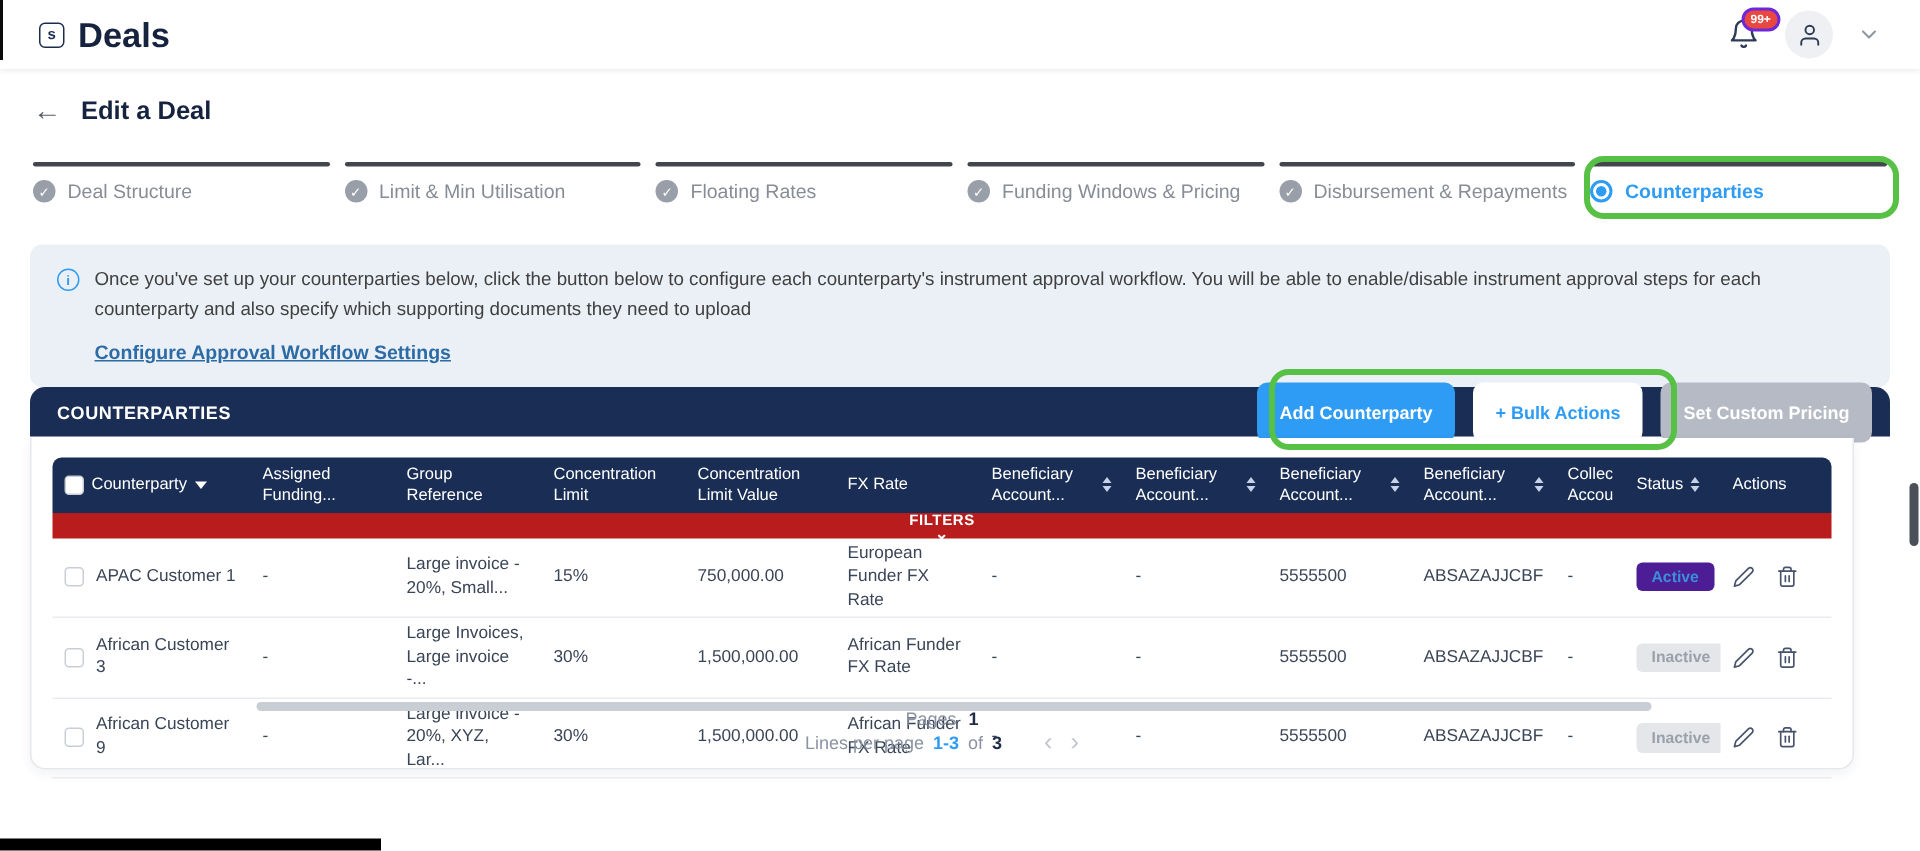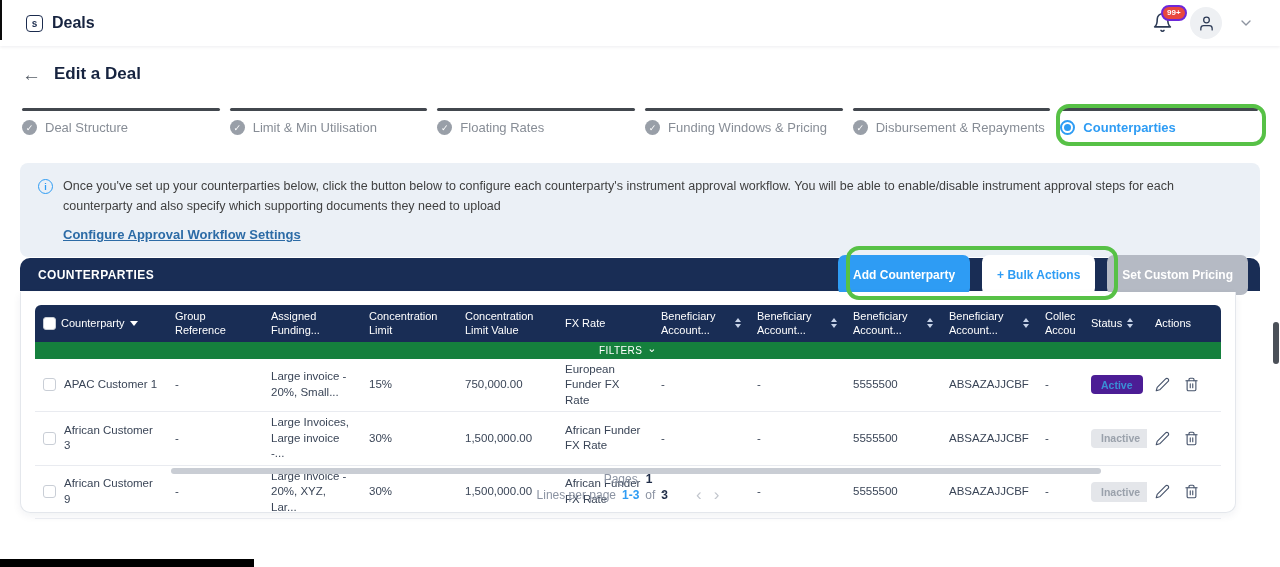--- a/index.html
+++ b/index.html
@@ -5,21 +5,21 @@
   * { box-sizing: border-box; }
   body {
     width: 1280px; height: 567px; margin: 0; position: relative;
     font-family: "Liberation Sans", sans-serif; background: #fff; overflow: hidden;
   }
   
   .topbar { position:absolute; top:0; left:0; width:1280px; height:46px; background:#fff;
     box-shadow:0 1px 3px rgba(20,30,60,.08); display:flex; align-items:center; padding:0 26px; z-index:5;}
   .logo { width:17px; height:17px; border:1.6px solid #1c2c4e; border-radius:4px; color:#1c2c4e;
     font-size:10px; font-weight:700; display:flex; align-items:center; justify-content:center; margin-right:9px;}
-  .app-title { font-size:16px; color:#16233f; margin:0; font-weight:700;}
+  .app-title { font-size:23px; color:#16233f; margin:0; font-weight:700;}
   .topbar-right { margin-left:auto; display:flex; align-items:center; gap:16px;}
   .bell-wrap { position:relative; width:22px; height:22px; color:#2c3a55; cursor:pointer;}
   .nbadge { position:absolute; top:-7px; left:9px; background:#e8483f; color:#fff; font-size:8px;
     font-weight:700; padding:2px 4px; border-radius:8px; border:2px solid #6d28d9; line-height:1;}
   .avatar { width:32px; height:32px; border-radius:50%; background:#eef0f3; display:flex;
     align-items:center; justify-content:center; color:#2c3a55; cursor:pointer;}
   .chev { color:#8d94a0; cursor:pointer; display:flex;}
   
   .page-head { position:absolute; top:64px; left:22px; display:flex; align-items:center; gap:13px;}
   .back { font-size:19px; color:#555c66; cursor:pointer; line-height:1;}
@@ -62,22 +62,22 @@
   .th { padding:4px 8px; font-size:11px; line-height:1.3; display:flex; align-items:center; gap:5px;
     min-height:34px; overflow:hidden;}
   .th-label { overflow:hidden;}
   .caret { width:0; height:0; border-left:4px solid transparent; border-right:4px solid transparent;
     border-top:5px solid #fff; flex:0 0 auto;}
   .sort { display:flex; flex-direction:column; gap:2px; flex:0 0 auto;}
   .s-up { width:0; height:0; border-left:3.5px solid transparent; border-right:3.5px solid transparent;
     border-bottom:4px solid #c6d2e8; display:block;}
   .s-dn { width:0; height:0; border-left:3.5px solid transparent; border-right:3.5px solid transparent;
     border-top:4px solid #c6d2e8; display:block;}
-  .filters { height:17px; background:#15803d; color:#fff; font-size:10px; font-weight:400; letter-spacing:.4px;
-    display:flex; align-items:center; justify-content:center; gap:5px; cursor:pointer;}
+  .filters { height:17px; background:#b91c1c; color:#fff; font-size:10px; font-weight:700; letter-spacing:.4px;
+    display:flex; align-items:center; justify-content:center; gap:5px; cursor:pointer;flex-direction:column;}
   .f-caret { font-size:11px; line-height:.4; margin-top:-4px;}
   .tr { border-bottom:1px solid #e9ebf0; min-height:35px;}
   .td { padding:3px 8px; font-size:11.5px; color:#3a4557; display:flex; align-items:center; gap:8px;
     overflow:hidden; line-height:1.35;}
   .cb { width:13px; height:13px; border:1.5px solid #c9ced6; border-radius:3px; background:#fff;
     flex:0 0 13px; cursor:pointer;}
   .status-badge { padding:2.5px 10px; border-radius:4px; font-size:10.5px; font-weight:600; white-space:nowrap;}
   .status-badge.active { background:#4c1d95; color:#3a8fd6;}
   .status-badge.inactive { background:#e4e6ea; color:#9aa1ab;}
   .td.actions { gap:14px;}
@@ -191,24 +191,24 @@
 </section>
 
 <section class="card">
   <div class="thead">
       <div class="th">
         <span class="cb"></span>
         <span class="th-label">Counterparty</span>
         <span class="caret"></span>
       </div>
       <div class="th">
+        <span class="th-label">Assigned Funding...</span>
+      </div>
+      <div class="th">
         <span class="th-label">Group Reference</span>
-      </div>
-      <div class="th">
-        <span class="th-label">Assigned Funding...</span>
       </div>
       <div class="th">
         <span class="th-label">Concentration Limit</span>
       </div>
       <div class="th">
         <span class="th-label">Concentration Limit Value</span>
       </div>
       <div class="th">
         <span class="th-label">FX Rate</span>
       </div>

